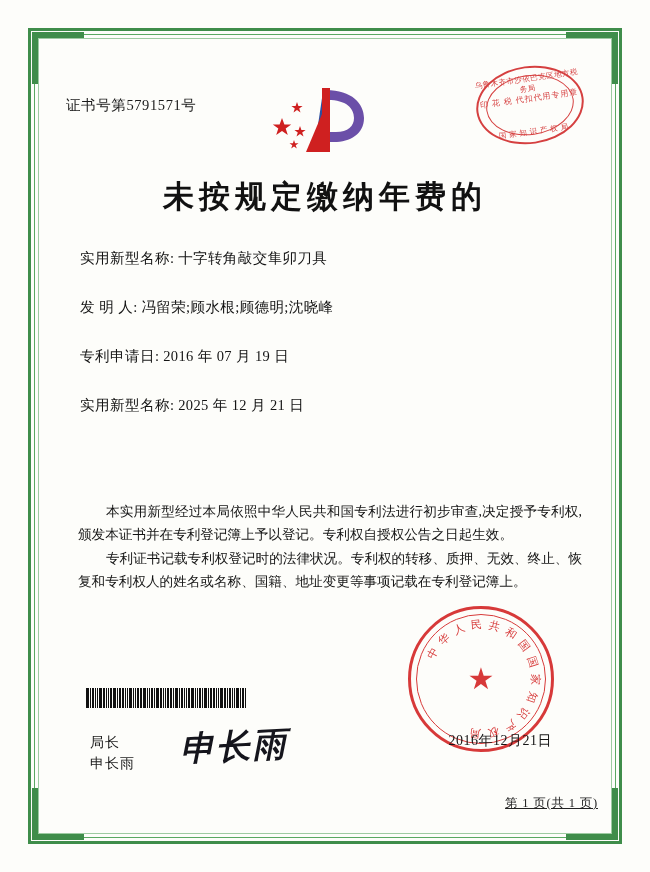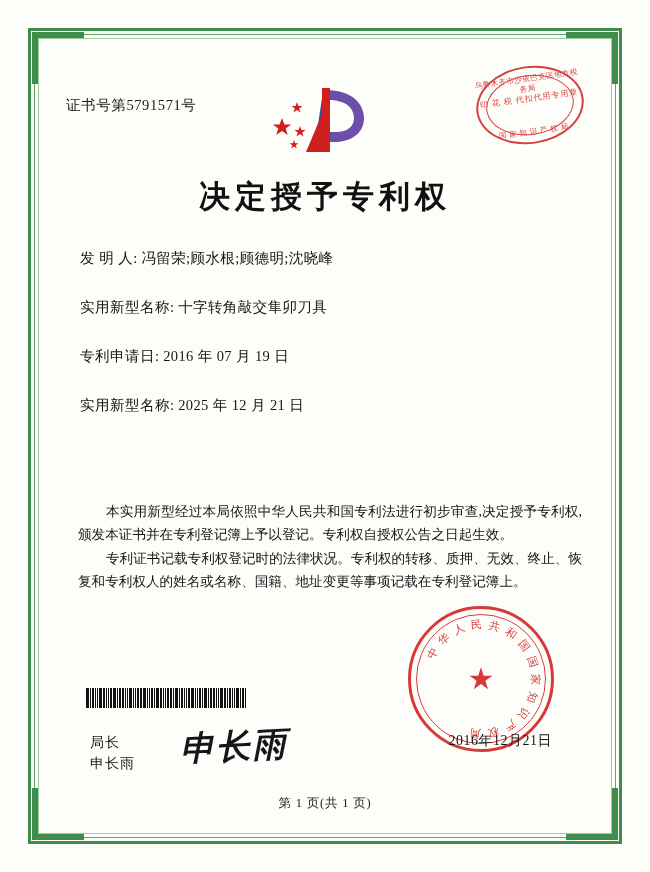--- a/index.html
+++ b/index.html
@@ -284,24 +284,25 @@
     letter-spacing: 0.5px;
     color: #151515;
   }
 
   
   .page-footer {
     position: absolute;
     left: 0;
     right: 0;
     bottom: 12px;
-    text-align: center;
+    text-align: right;
     font-size: 12.5px;
     letter-spacing: 0.8px;
     color: #222;
+    text-decoration: underline;
   }
 </style>
 </head>
 <body>
 
 <div class="certificate">
 
   <div class="border-outer"></div>
   <div class="border-inner"></div>
   <div class="border-inner2"></div>
@@ -333,30 +334,30 @@
 
         <g fill="#cf2020">
           <polygon points="22,34 24.4,40.4 31.2,40.4 25.7,44.4 27.8,51 22,47 16.2,51 18.3,44.4 12.8,40.4 19.6,40.4"></polygon>
           <polygon points="37,18 38.4,22 42.6,22 39.2,24.5 40.5,28.6 37,26.1 33.5,28.6 34.8,24.5 31.4,22 35.6,22"></polygon>
           <polygon points="40,42 41.4,46 45.6,46 42.2,48.5 43.5,52.6 40,50.1 36.5,52.6 37.8,48.5 34.4,46 38.6,46"></polygon>
           <polygon points="34,56 35.1,59.2 38.5,59.2 35.7,61.2 36.8,64.4 34,62.4 31.2,64.4 32.3,61.2 29.5,59.2 32.9,59.2"></polygon>
         </g>
       </svg>
     </div>
 
-    <div class="main-title">决定授予专利权</div>
+    <div class="main-title">未按规定缴纳年费的</div>
 
     <div class="fields">
+      <div class="field-row">
+        <span class="field-label">实用新型名称:</span>
+        <span class="field-value">十字转角敲交隼卯刀具</span>
+      </div>
       <div class="field-row">
         <span class="field-label">发  明  人:</span>
         <span class="field-value">冯留荣;顾水根;顾德明;沈晓峰</span>
-      </div>
-      <div class="field-row">
-        <span class="field-label">实用新型名称:</span>
-        <span class="field-value">十字转角敲交隼卯刀具</span>
       </div>
       <div class="field-row">
         <span class="field-label">专利申请日:</span>
         <span class="field-value">2016 年 07 月 19 日</span>
       </div>
       <div class="field-row">
         <span class="field-label">实用新型名称:</span>
         <span class="field-value">2025 年 12 月 21 日</span>
       </div>
     </div>

